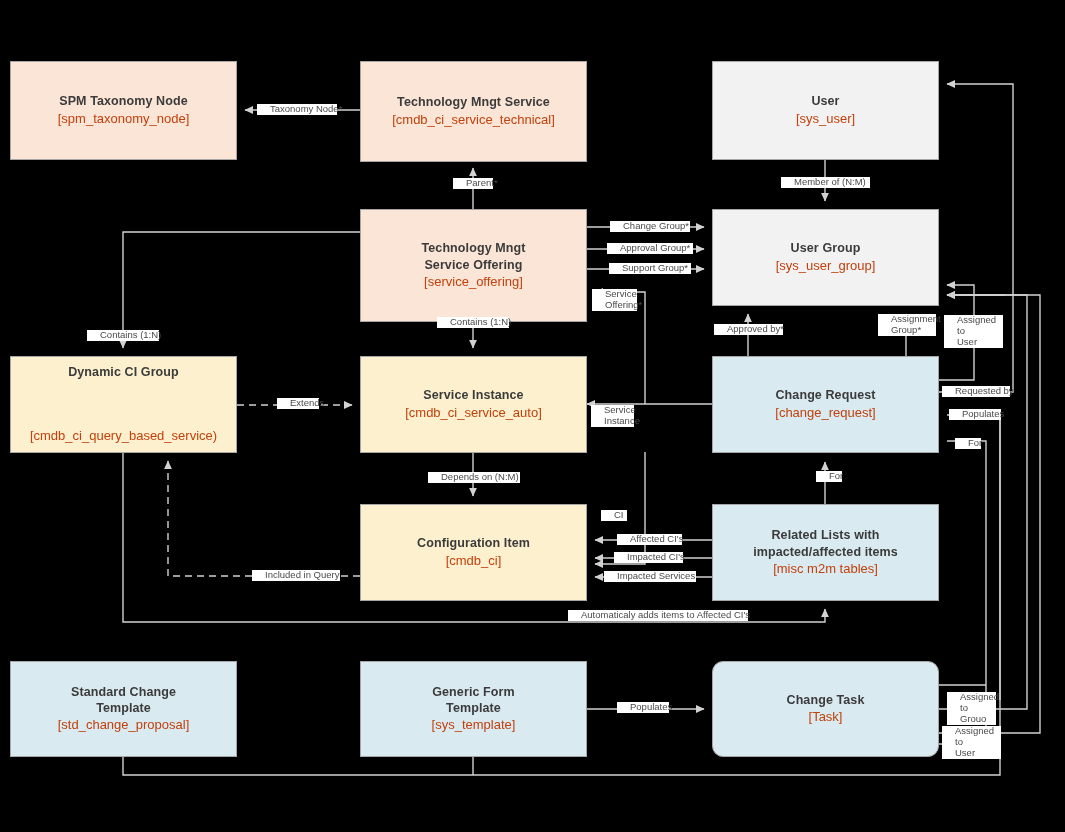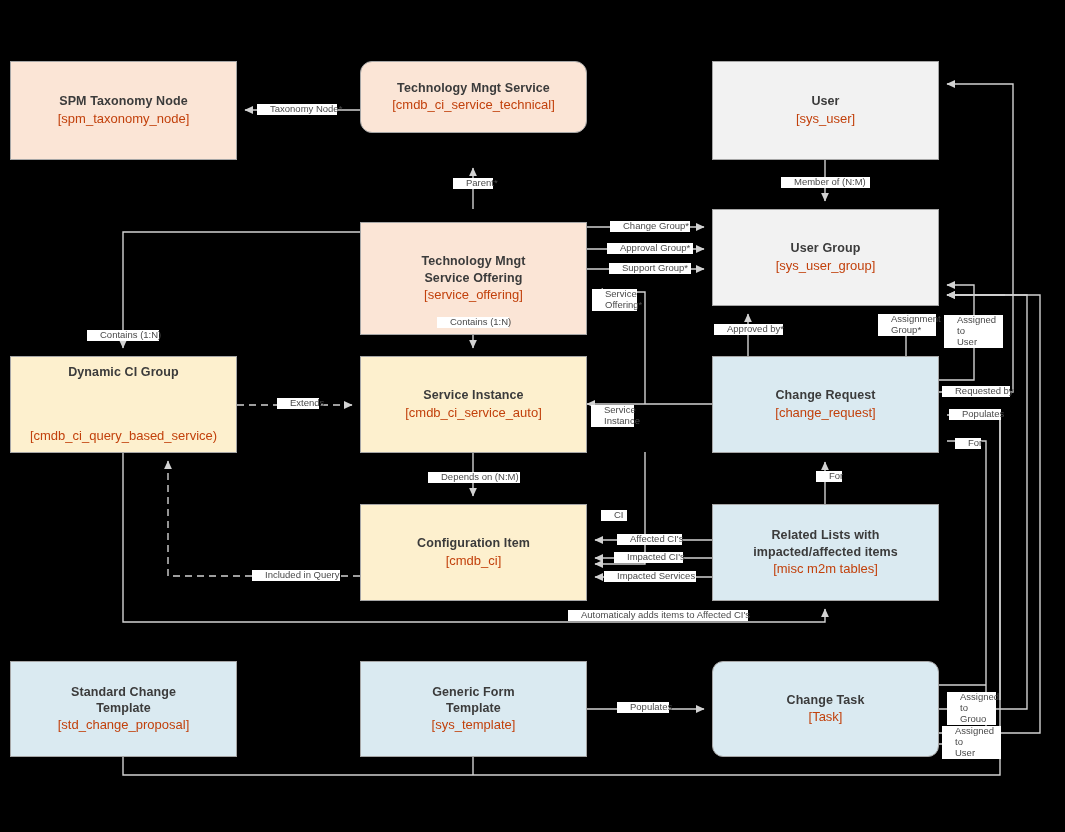--- a/index.html
+++ b/index.html
@@ -143,31 +143,31 @@
       <path d="M947,295 L1005,295"></path>
 
     </g>
   </svg>
 
   <div class="node c-peach" style="left:10px;top:61px;width:227px;height:99px;">
     <div class="n-title">SPM Taxonomy Node</div>
     <div class="n-table">[spm_taxonomy_node]</div>
   </div>
 
-  <div class="node c-peach" style="left:360px;top:61px;width:227px;height:72px;border-radius:12px;">
+  <div class="node c-peach" style="left:360px;top:61px;width:227px;height:101px;">
     <div class="n-title">Technology Mngt Service</div>
     <div class="n-table">[cmdb_ci_service_technical]</div>
   </div>
 
   <div class="node c-gray" style="left:712px;top:61px;width:227px;height:99px;">
     <div class="n-title">User</div>
     <div class="n-table">[sys_user]</div>
   </div>
 
-  <div class="node c-peach" style="left:360px;top:222px;width:227px;height:113px;">
+  <div class="node c-peach" style="left:360px;top:209px;width:227px;height:113px;">
     <div class="n-title" style="white-space:pre-line;">Technology Mngt
 Service Offering</div>
     <div class="n-table">[service_offering]</div>
   </div>
 
   <div class="node c-gray" style="left:712px;top:209px;width:227px;height:97px;">
     <div class="n-title">User Group</div>
     <div class="n-table">[sys_user_group]</div>
   </div>
 

